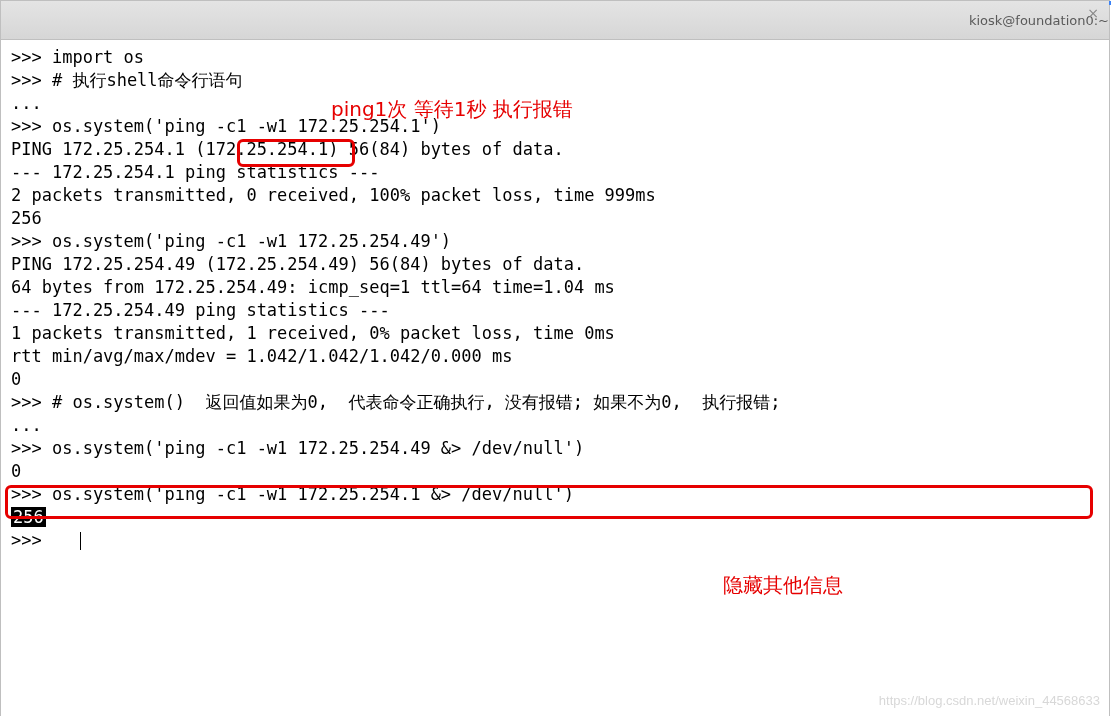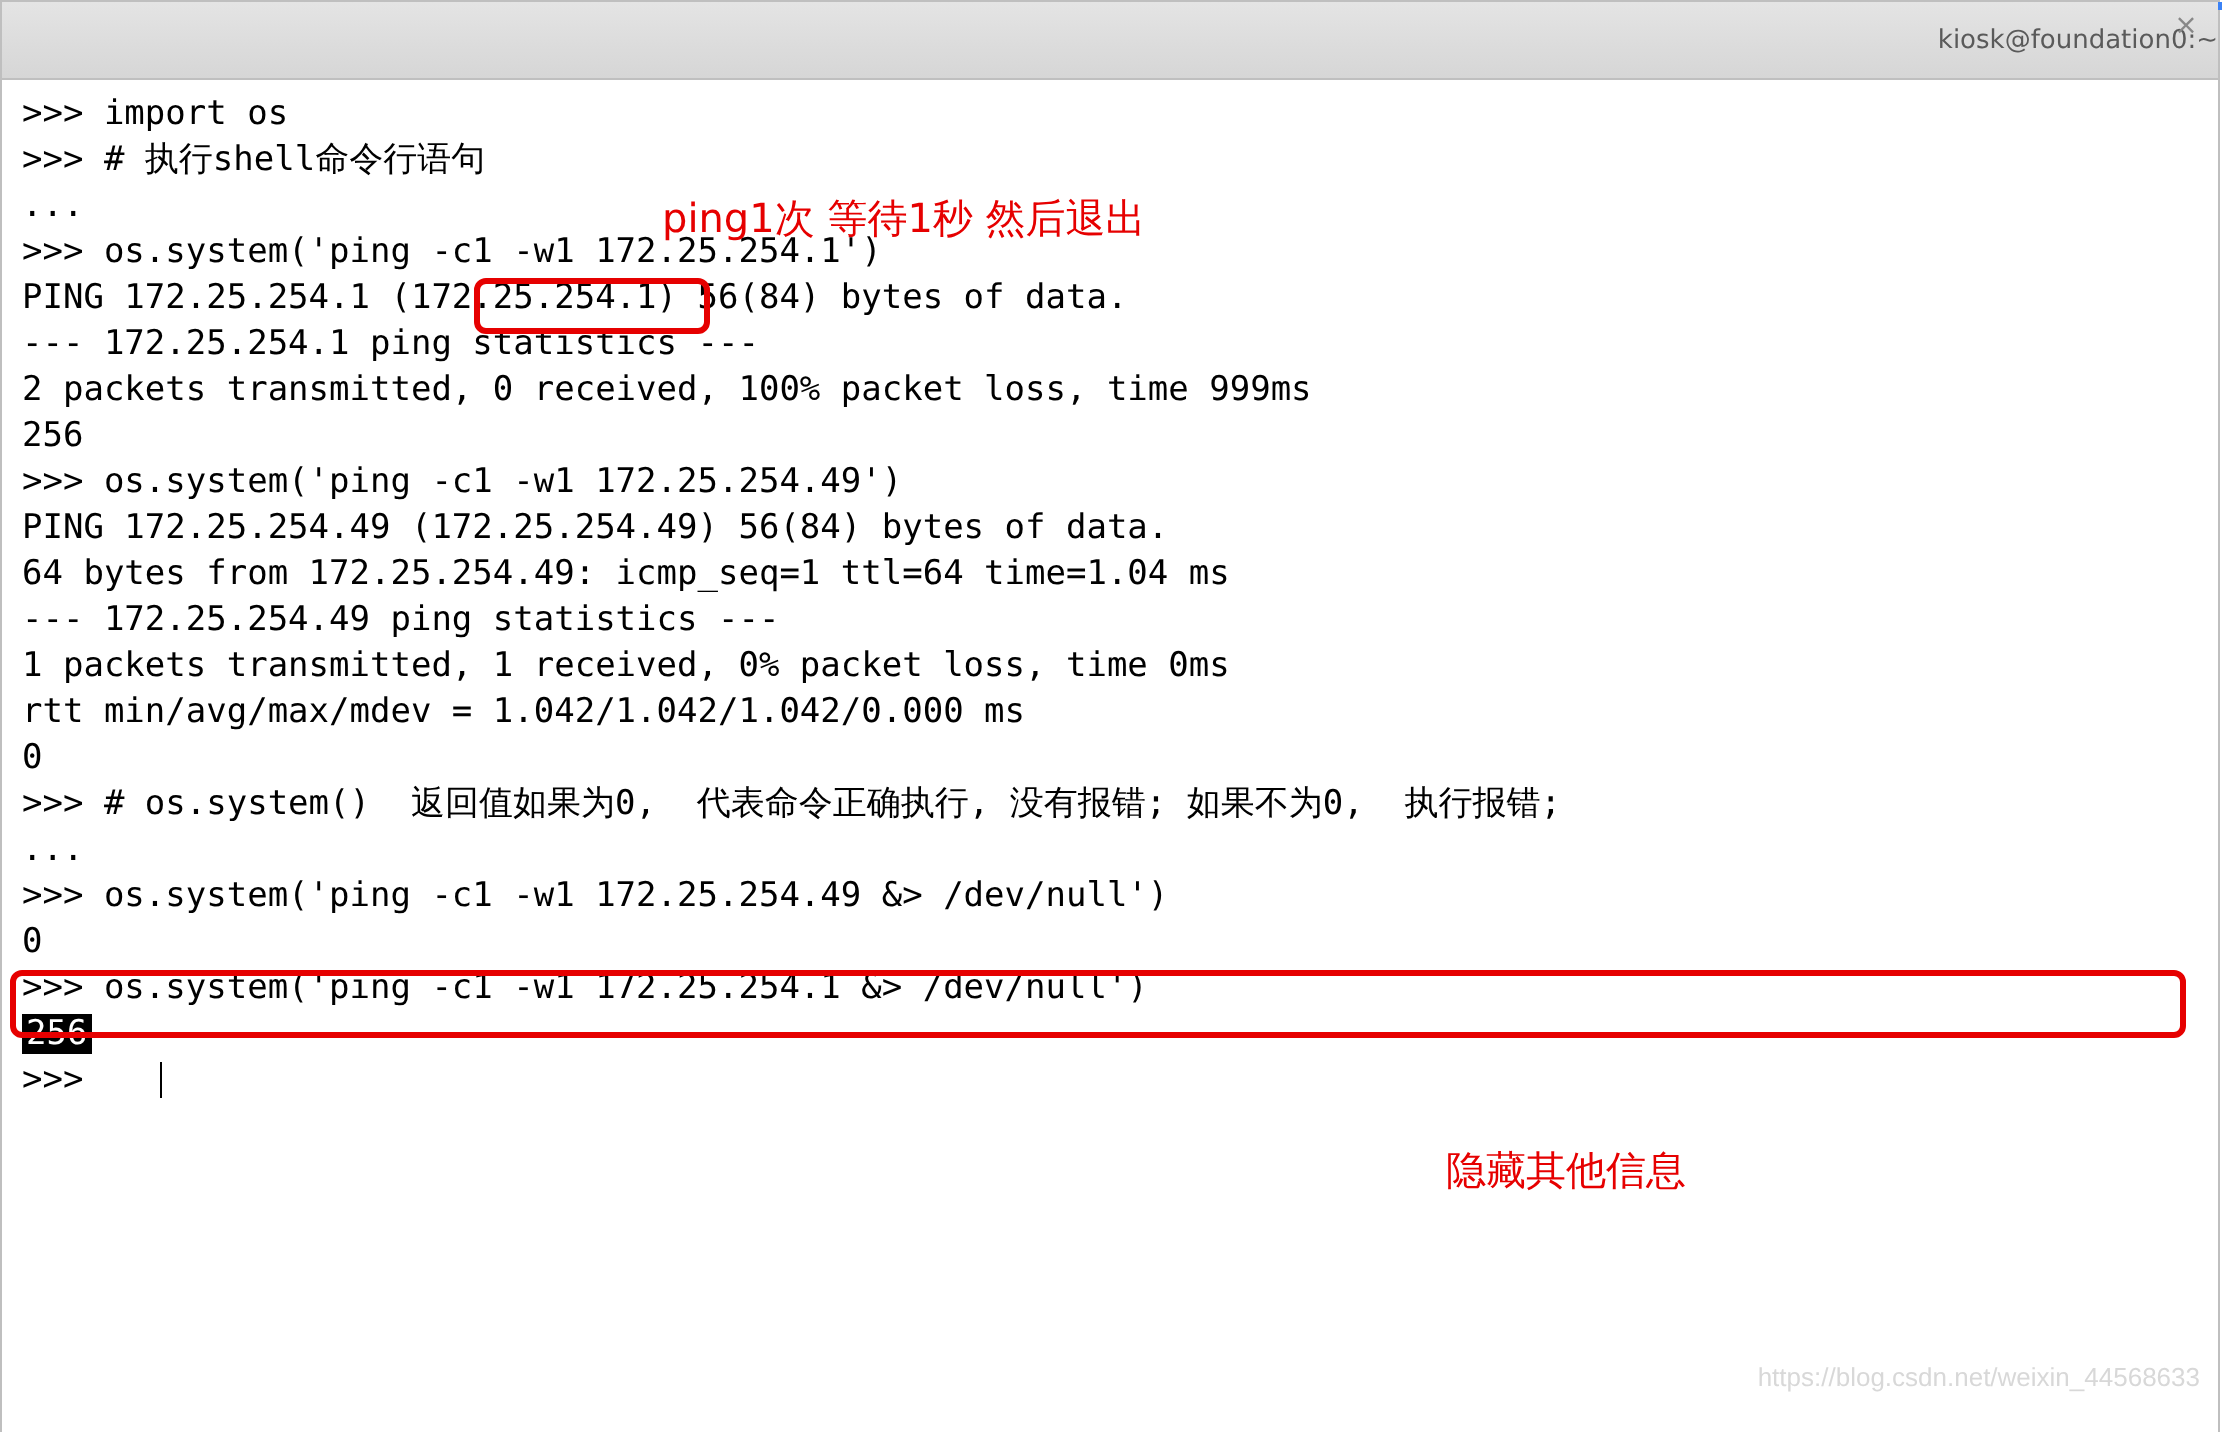--- a/index.html
+++ b/index.html
@@ -71,21 +71,21 @@
   .anno-text {
     position: absolute;
     color: #e60000;
     font-family: "DejaVu Sans", "Noto Sans CJK", sans-serif;
     font-size: 20px;
     pointer-events: none;
   }
   .watermark {
     position: absolute;
     right: 12px;
-    bottom: 20px;
+    bottom: 8px;
     color: #d8d8d8;
     font-family: sans-serif;
     font-size: 13px;
   }
   .tabstrip {
     position: absolute;
     top: 0;
     right: -2px;
     width: 140px;
     height: 4px;
@@ -100,21 +100,21 @@
   <div class="titlebar">
     <span>kiosk@foundation0:~</span>
     <span class="close">×</span>
   </div>
 
   <div class="term" id="term"><div>&gt;&gt;&gt; import os</div><div>&gt;&gt;&gt; # 执行shell命令行语句</div><div>...</div><div>&gt;&gt;&gt; os.system('ping -c1 -w1 172.25.254.1')</div><div>PING 172.25.254.1 (172.25.254.1) 56(84) bytes of data.</div><div></div><div>--- 172.25.254.1 ping statistics ---</div><div>2 packets transmitted, 0 received, 100% packet loss, time 999ms</div><div></div><div>256</div><div>&gt;&gt;&gt; os.system('ping -c1 -w1 172.25.254.49')</div><div>PING 172.25.254.49 (172.25.254.49) 56(84) bytes of data.</div><div>64 bytes from 172.25.254.49: icmp_seq=1 ttl=64 time=1.04 ms</div><div></div><div>--- 172.25.254.49 ping statistics ---</div><div>1 packets transmitted, 1 received, 0% packet loss, time 0ms</div><div>rtt min/avg/max/mdev = 1.042/1.042/1.042/0.000 ms</div><div>0</div><div>&gt;&gt;&gt; # os.system()  返回值如果为0,  代表命令正确执行, 没有报错; 如果不为0,  执行报错;</div><div>...</div><div>&gt;&gt;&gt; os.system('ping -c1 -w1 172.25.254.49 &amp;&gt; /dev/null')</div><div>0</div><div>&gt;&gt;&gt; os.system('ping -c1 -w1 172.25.254.1 &amp;&gt; /dev/null')</div><div><span></span><span class="highlight">256</span></div><div>&gt;&gt;&gt; <span class="cursor"></span></div>
     
 
     
     <div class="anno-box" style="left:236px; top:99px; width:118px; height:28px;"></div>
-    <div class="anno-text" style="left:330px; top:58px;">ping1次 等待1秒 然后退出</div>
+    <div class="anno-text" style="left:330px; top:58px;">ping1次 等待1秒 执行报错</div>
 
     
     <div class="anno-box" style="left:4px; top:445px; width:1088px; height:34px;"></div>
 
     
     <div class="anno-text" style="left:722px; top:534px;text-align:right;">隐藏其他信息</div>
   </div>
 </div>
 
 <div class="watermark">https://blog.csdn.net/weixin_44568633</div>

